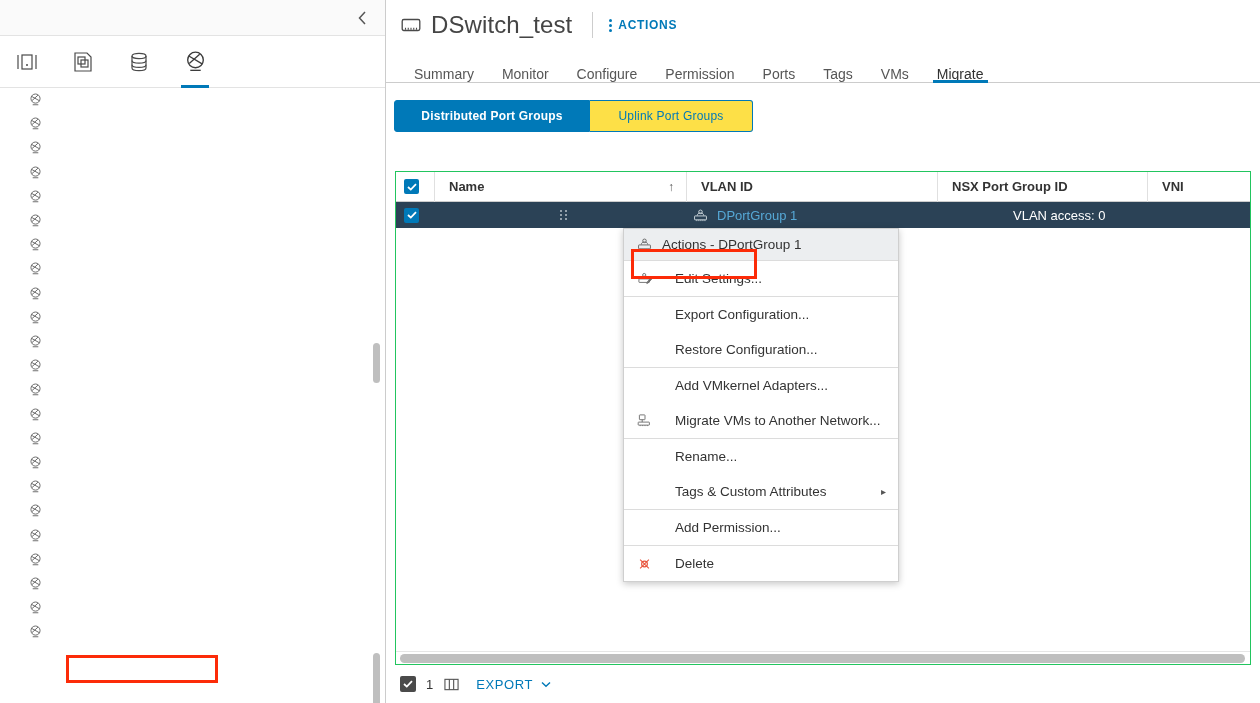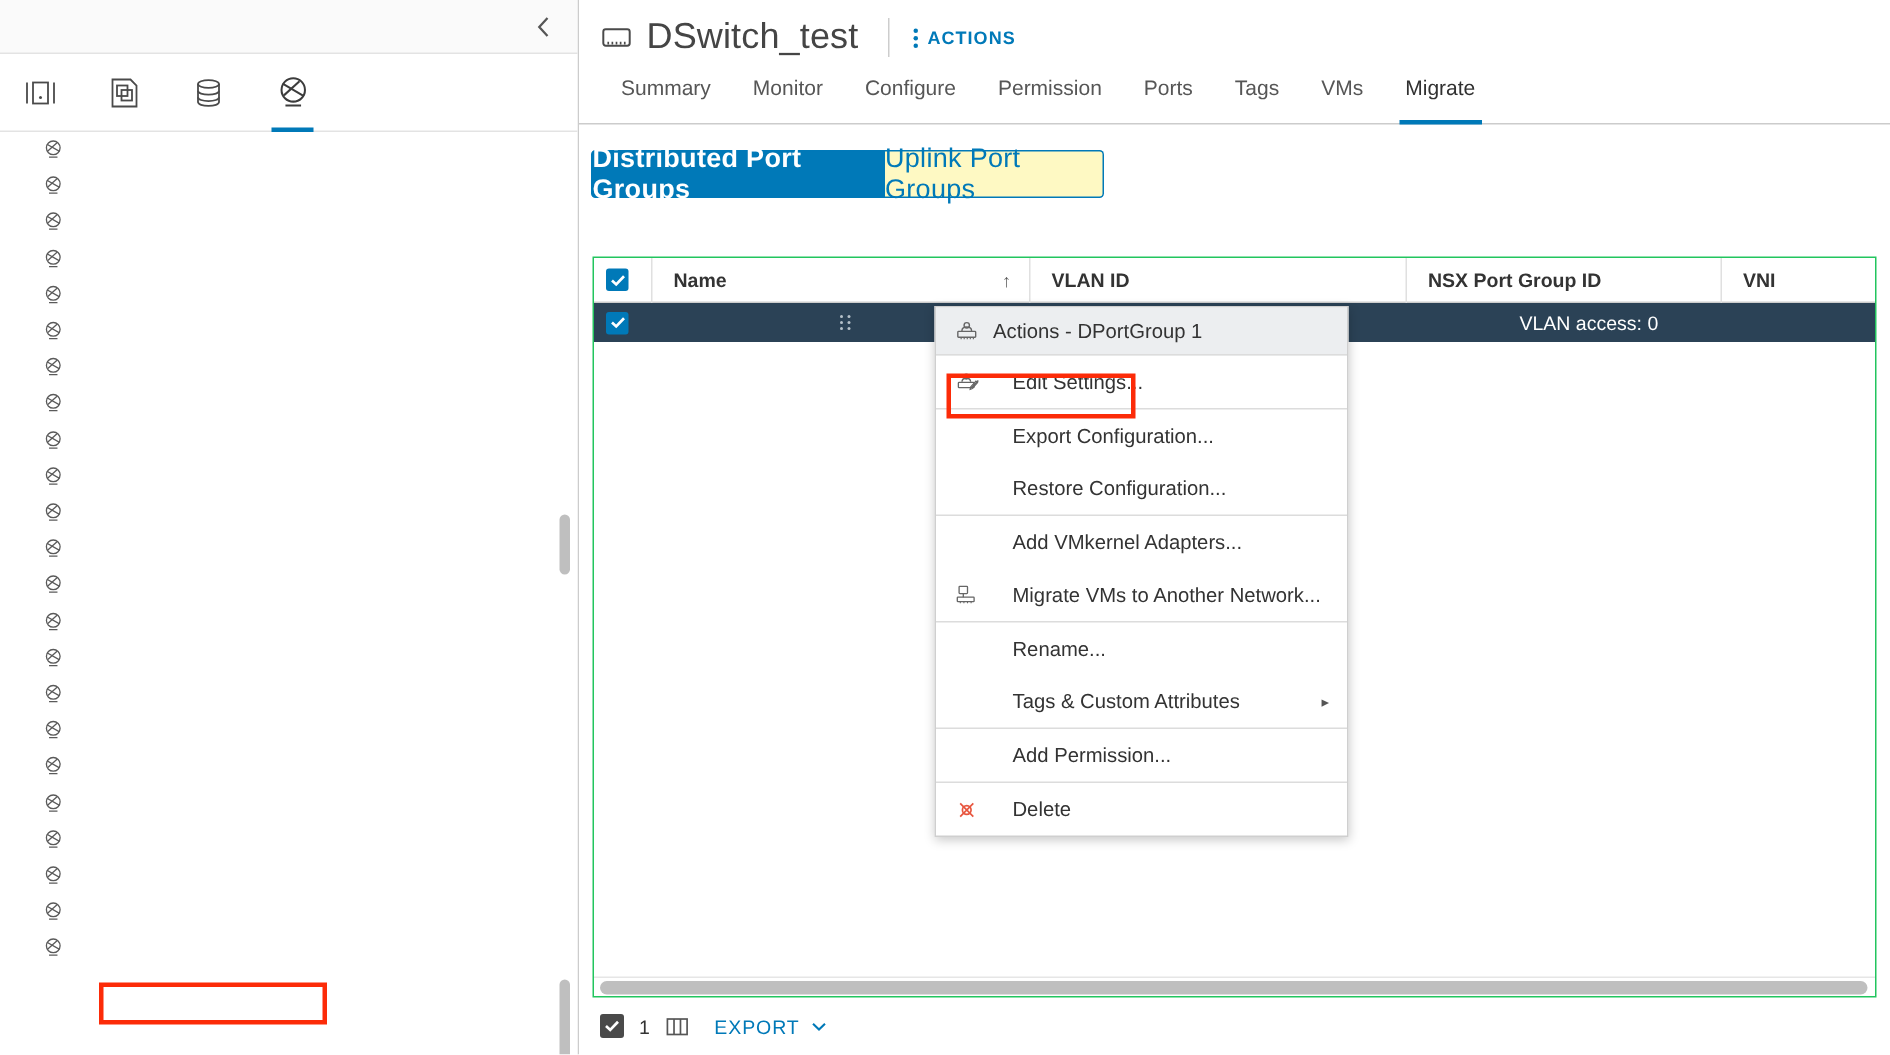--- a/index.html
+++ b/index.html
@@ -112,50 +112,50 @@
 
   #tabbar {
     height: 33px; min-height: 33px;
     display: flex; align-items: flex-end;
     padding-left: 14px;
     border-bottom: 1px solid #cccccc;
     position: relative;
   }
   .tab {
     padding: 0 14px; height: 32px;
-    display: flex; align-items: flex-start;
+    display: flex; align-items: flex-end;
     font-size: 14px; color: #565656; cursor: pointer;
     position: relative; white-space: nowrap;
   }
   .tab.active { color: #313131; }
   .tab.active::after {
     content: ""; position: absolute;
     left: 10px; right: 10px; bottom: -1px; height: 3px;
     background: #0079b8;
   }
 
   #pg-toggle {
     display: flex; margin: 17px 0 0 8px;
     height: 32px; width: 359px;
   }
   .seg {
     display: flex; align-items: center; justify-content: center;
-    font-size: 18px; cursor: pointer;
+    font-size: 12px; cursor: pointer;
     border: 1px solid #0079b8; font-weight: 600;
     letter-spacing: .2px;
   }
   .seg.on {
     background: #0079b8; color: #fff;
     border-top-left-radius: 3px; border-bottom-left-radius: 3px;
     width: 196px;
   }
   .seg.off {
-    background: #fef9c3; color: #0079b8; border-left: none;
+    background: #fde047; color: #0079b8; border-left: none;
     border-top-right-radius: 3px; border-bottom-right-radius: 3px;
-    width: 146px; font-weight: 400;
+    width: 163px; font-weight: 400;
   }
 
   
   #table-wrap {
     margin: 39px 9px 0 9px;
     flex: 1;
     border: 1px solid #22c55e;
     display: flex; flex-direction: column;
     position: relative; overflow: hidden;
     background: #fff;
@@ -231,21 +231,21 @@
   #cols-icon { cursor: pointer; color: #565656; display: flex; align-items: center; }
   #export-btn {
     display: flex; align-items: center; gap: 8px;
     color: #0079b8; font-size: 13px; letter-spacing: .6px;
     cursor: pointer; margin-left: 6px;
   }
 
   
   #ctxmenu {
     position: absolute;
-    left: 623px; top: 204px; width: 276px;
+    left: 623px; top: 228px; width: 276px;
     background: #fff;
     border: 1px solid #cfcfcf;
     box-shadow: 0 2px 7px rgba(0,0,0,.22);
     z-index: 20;
     font-size: 13.5px; color: #333;
   }
   #ctx-header {
     height: 32px; display: flex; align-items: center;
     background: #eceef0; padding-left: 12px; gap: 9px;
     border-bottom: 1px solid #dcdcdc;

